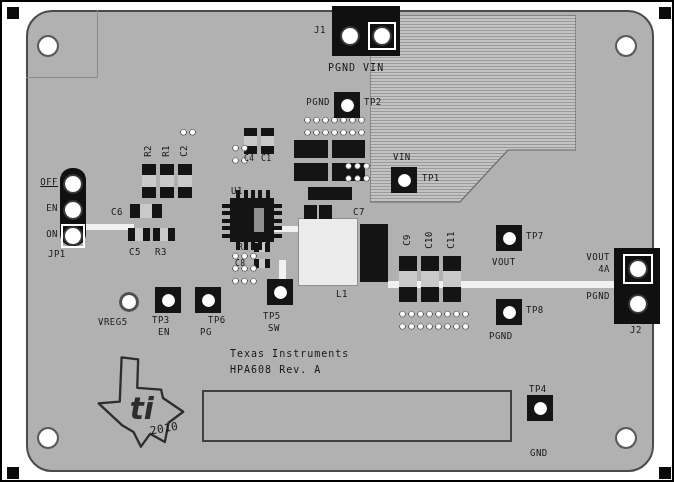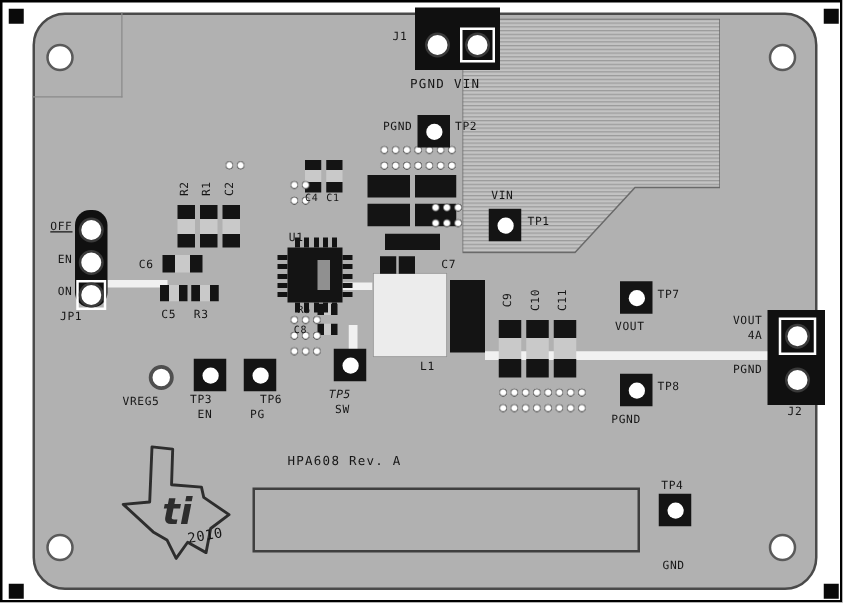--- a/index.html
+++ b/index.html
@@ -206,22 +206,23 @@
   <div class="lbl ta-r" style="left:28px;top:176px;width:28px;text-decoration:underline;">OFF</div>
   <div class="lbl ta-r" style="left:28px;top:202px;width:28px;">EN</div>
   <div class="lbl ta-r" style="left:28px;top:228px;width:28px;">ON</div>
   <div class="lbl" style="left:46px;top:248px;">JP1</div>
 
   <div class="lbl" style="left:96px;top:316px;">VREG5</div>
   <div class="lbl" style="left:150px;top:314px;text-align:center;">TP3</div>
   <div class="lbl" style="left:156px;top:326px;">EN</div>
   <div class="lbl" style="left:206px;top:314px;">TP6</div>
   <div class="lbl" style="left:198px;top:326px;">PG</div>
-  <div class="lbl" style="left:261px;top:310px;font-style:italic;">TP5</div>
+  <div class="lbl" style="left:261px;top:310px;">TP5</div>
   <div class="lbl" style="left:266px;top:322px;">SW</div>
 
   <div class="lbl" style="left:527px;top:383px;">TP4</div>
   <div class="lbl" style="left:528px;top:447px;">GND</div>
 
+  <div class="lbl s10" style="left:228px;top:346px;">Texas Instruments</div>
   <div class="lbl s10" style="left:228px;top:362px;">HPA608 Rev. A</div>
   <div class="lbl rot10" style="left:148px;top:421px;">2010</div>
 
 </div>
 
 </body></html>

